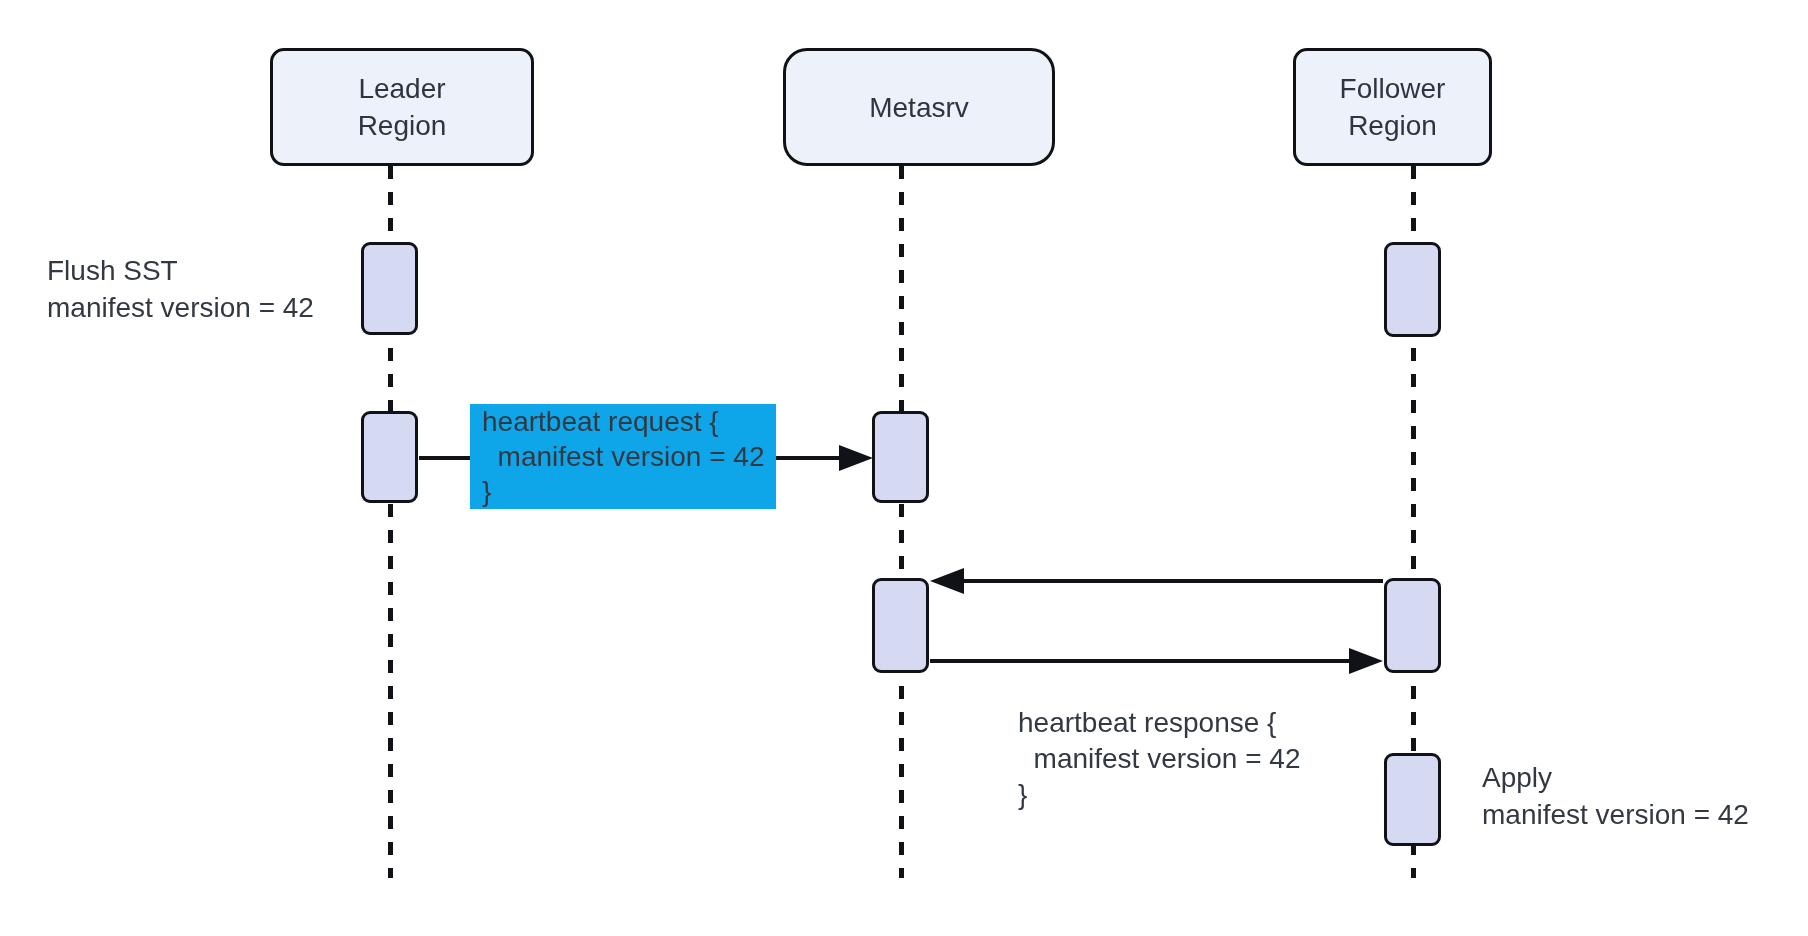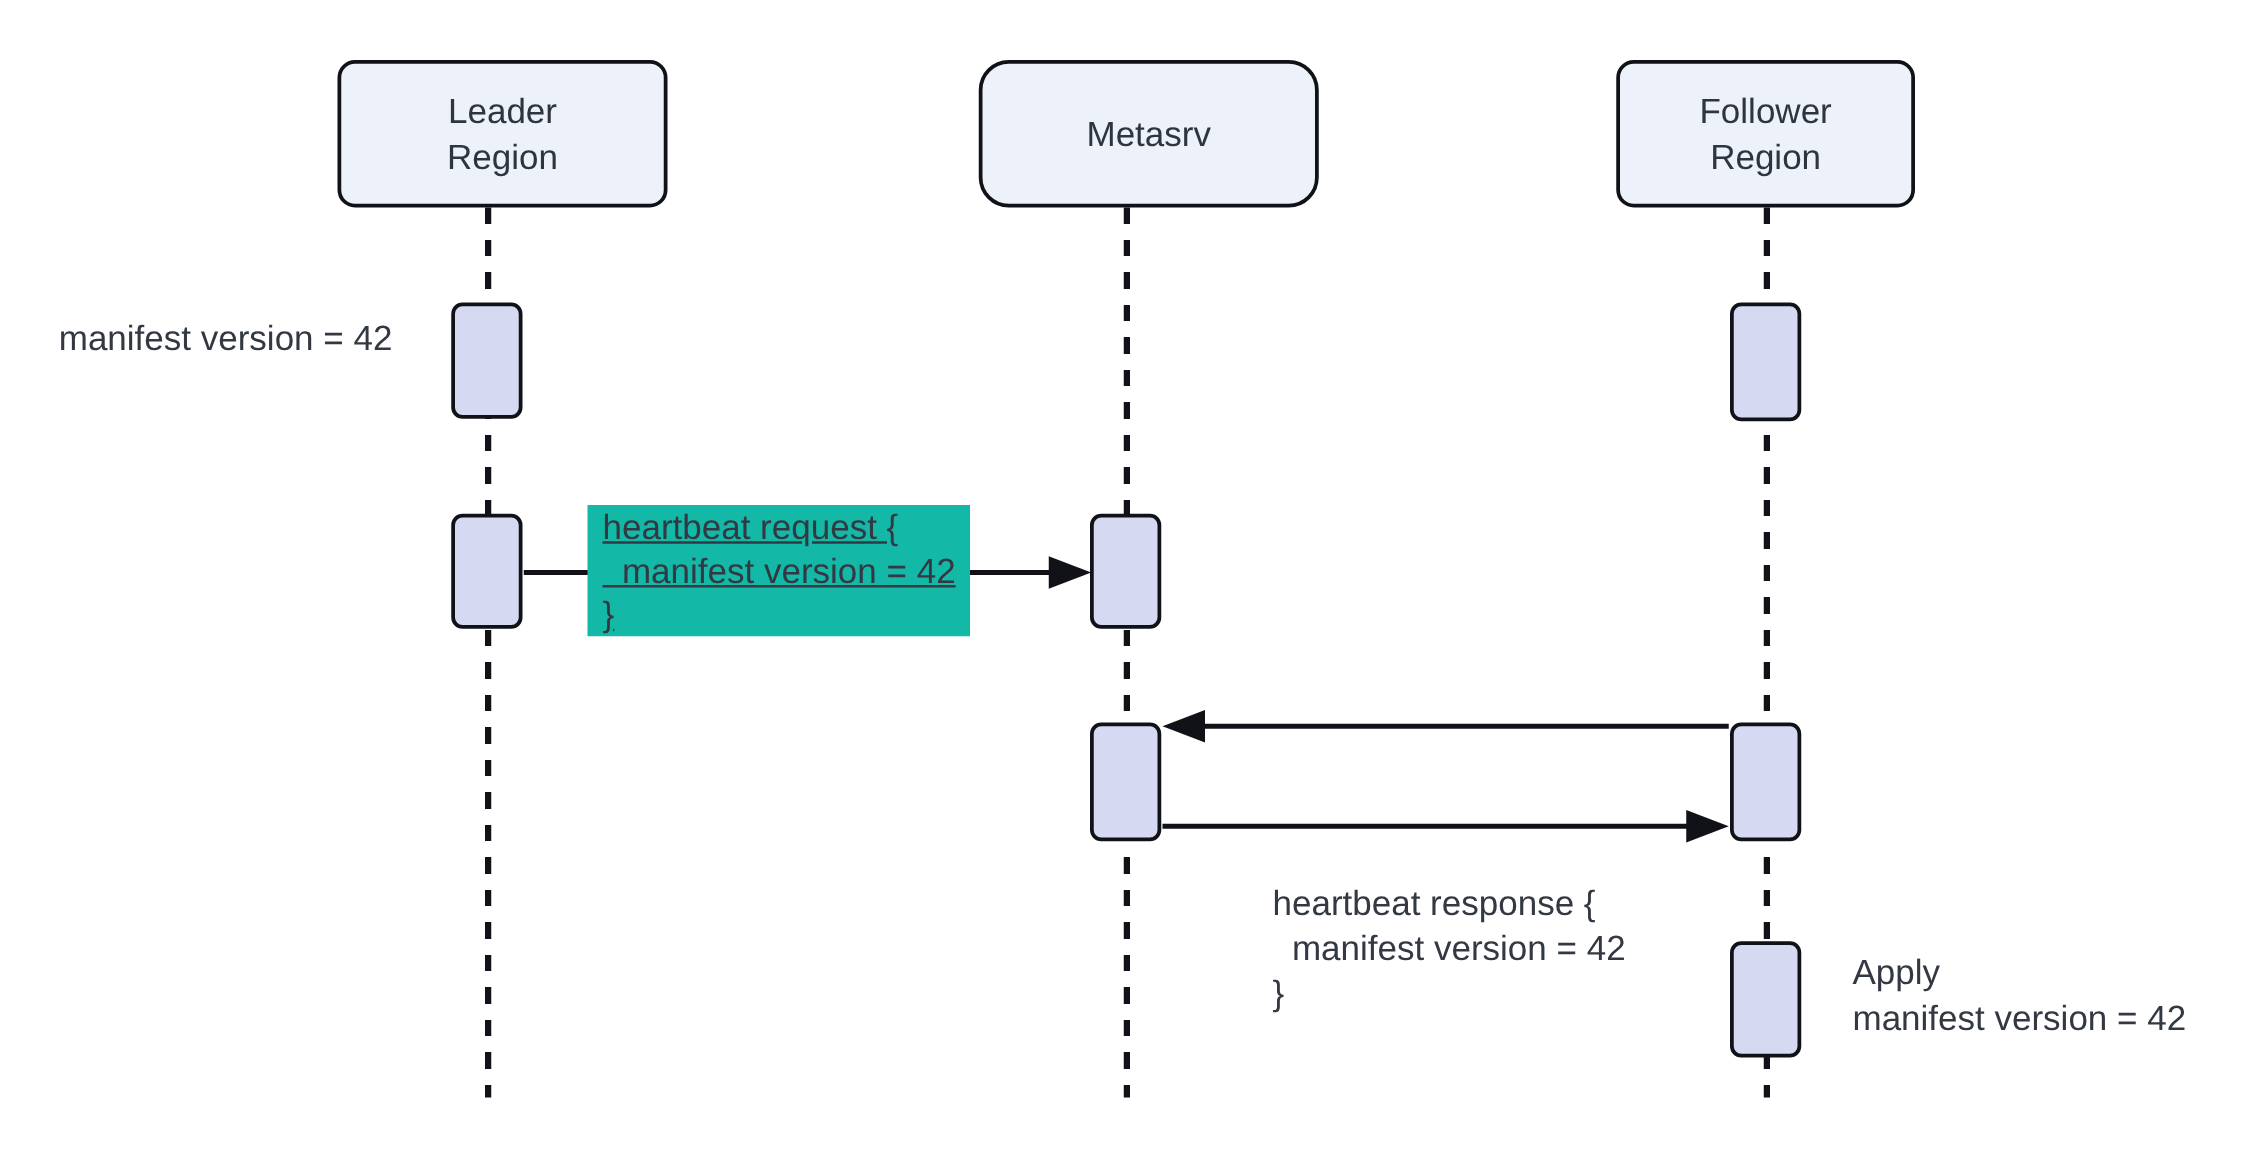--- a/index.html
+++ b/index.html
@@ -18,38 +18,38 @@
   }
   .act{
     position:absolute;width:57px;background:#D5D9F2;border:3.5px solid #101217;
     border-radius:9px;box-sizing:border-box;
   }
   .mline{position:absolute;height:4px;background:#101217;}
   .ah-right{position:absolute;width:0;height:0;border-top:13px solid transparent;border-bottom:13px solid transparent;border-left:34px solid #101217;}
   .ah-left{position:absolute;width:0;height:0;border-top:13px solid transparent;border-bottom:13px solid transparent;border-right:34px solid #101217;}
   .label{position:absolute;font-size:28px;line-height:35px;}
   .label div{white-space:pre;}
-  .msg1{background:#14b8a6;padding:0 12px;z-index:5;text-decoration:underline;}
+  .msg1{background:#0ea5e9;padding:0 12px;z-index:5;}
   .note{position:absolute;font-size:28px;line-height:37px;}
   .note div{white-space:pre;}
   .center{text-align:center;}
 </style>
 </head>
 <body>
 
 <div id="canvas">
 
   <div class="actor" style="left:270px;top:48px;width:264px;">
     <div>Leader</div>
     <div>Region</div>
   </div>
   <div class="actor" style="left:783px;top:48px;width:272px;border-radius:24px;">
     <div>Metasrv</div>
   </div>
-  <div class="actor" style="left:1293px;top:48px;width:239px;">
+  <div class="actor" style="left:1293px;top:48px;width:199px;">
     <div>Follower</div>
     <div>Region</div>
   </div>
 
   <div class="lifeline" style="left:388px;"></div>
   <div class="lifeline" style="left:899px;"></div>
   <div class="lifeline" style="left:1411px;"></div>
 
   <div class="act" style="left:361px;top:242px;height:93px;"></div>
   <div class="act" style="left:361px;top:411px;height:92px;"></div>
@@ -72,20 +72,21 @@
 
   <div class="mline" style="left:930px;top:659px;width:421px;"></div>
   <div class="ah-right" style="left:1349px;top:648px;"></div>
   <div class="label" style="left:1018px;top:705px;line-height:36px;">
     <div>heartbeat response {</div>
     <div>  manifest version = 42</div>
     <div>}</div>
   </div>
 
   <div class="note" style="left:47px;top:252px;">
+    <div>Flush SST</div>
     <div>manifest version = 42</div>
   </div>
   <div class="note" style="left:1482px;top:759px;">
     <div>Apply</div>
     <div>manifest version = 42</div>
   </div>
 
 </div>
 
 </body></html>

